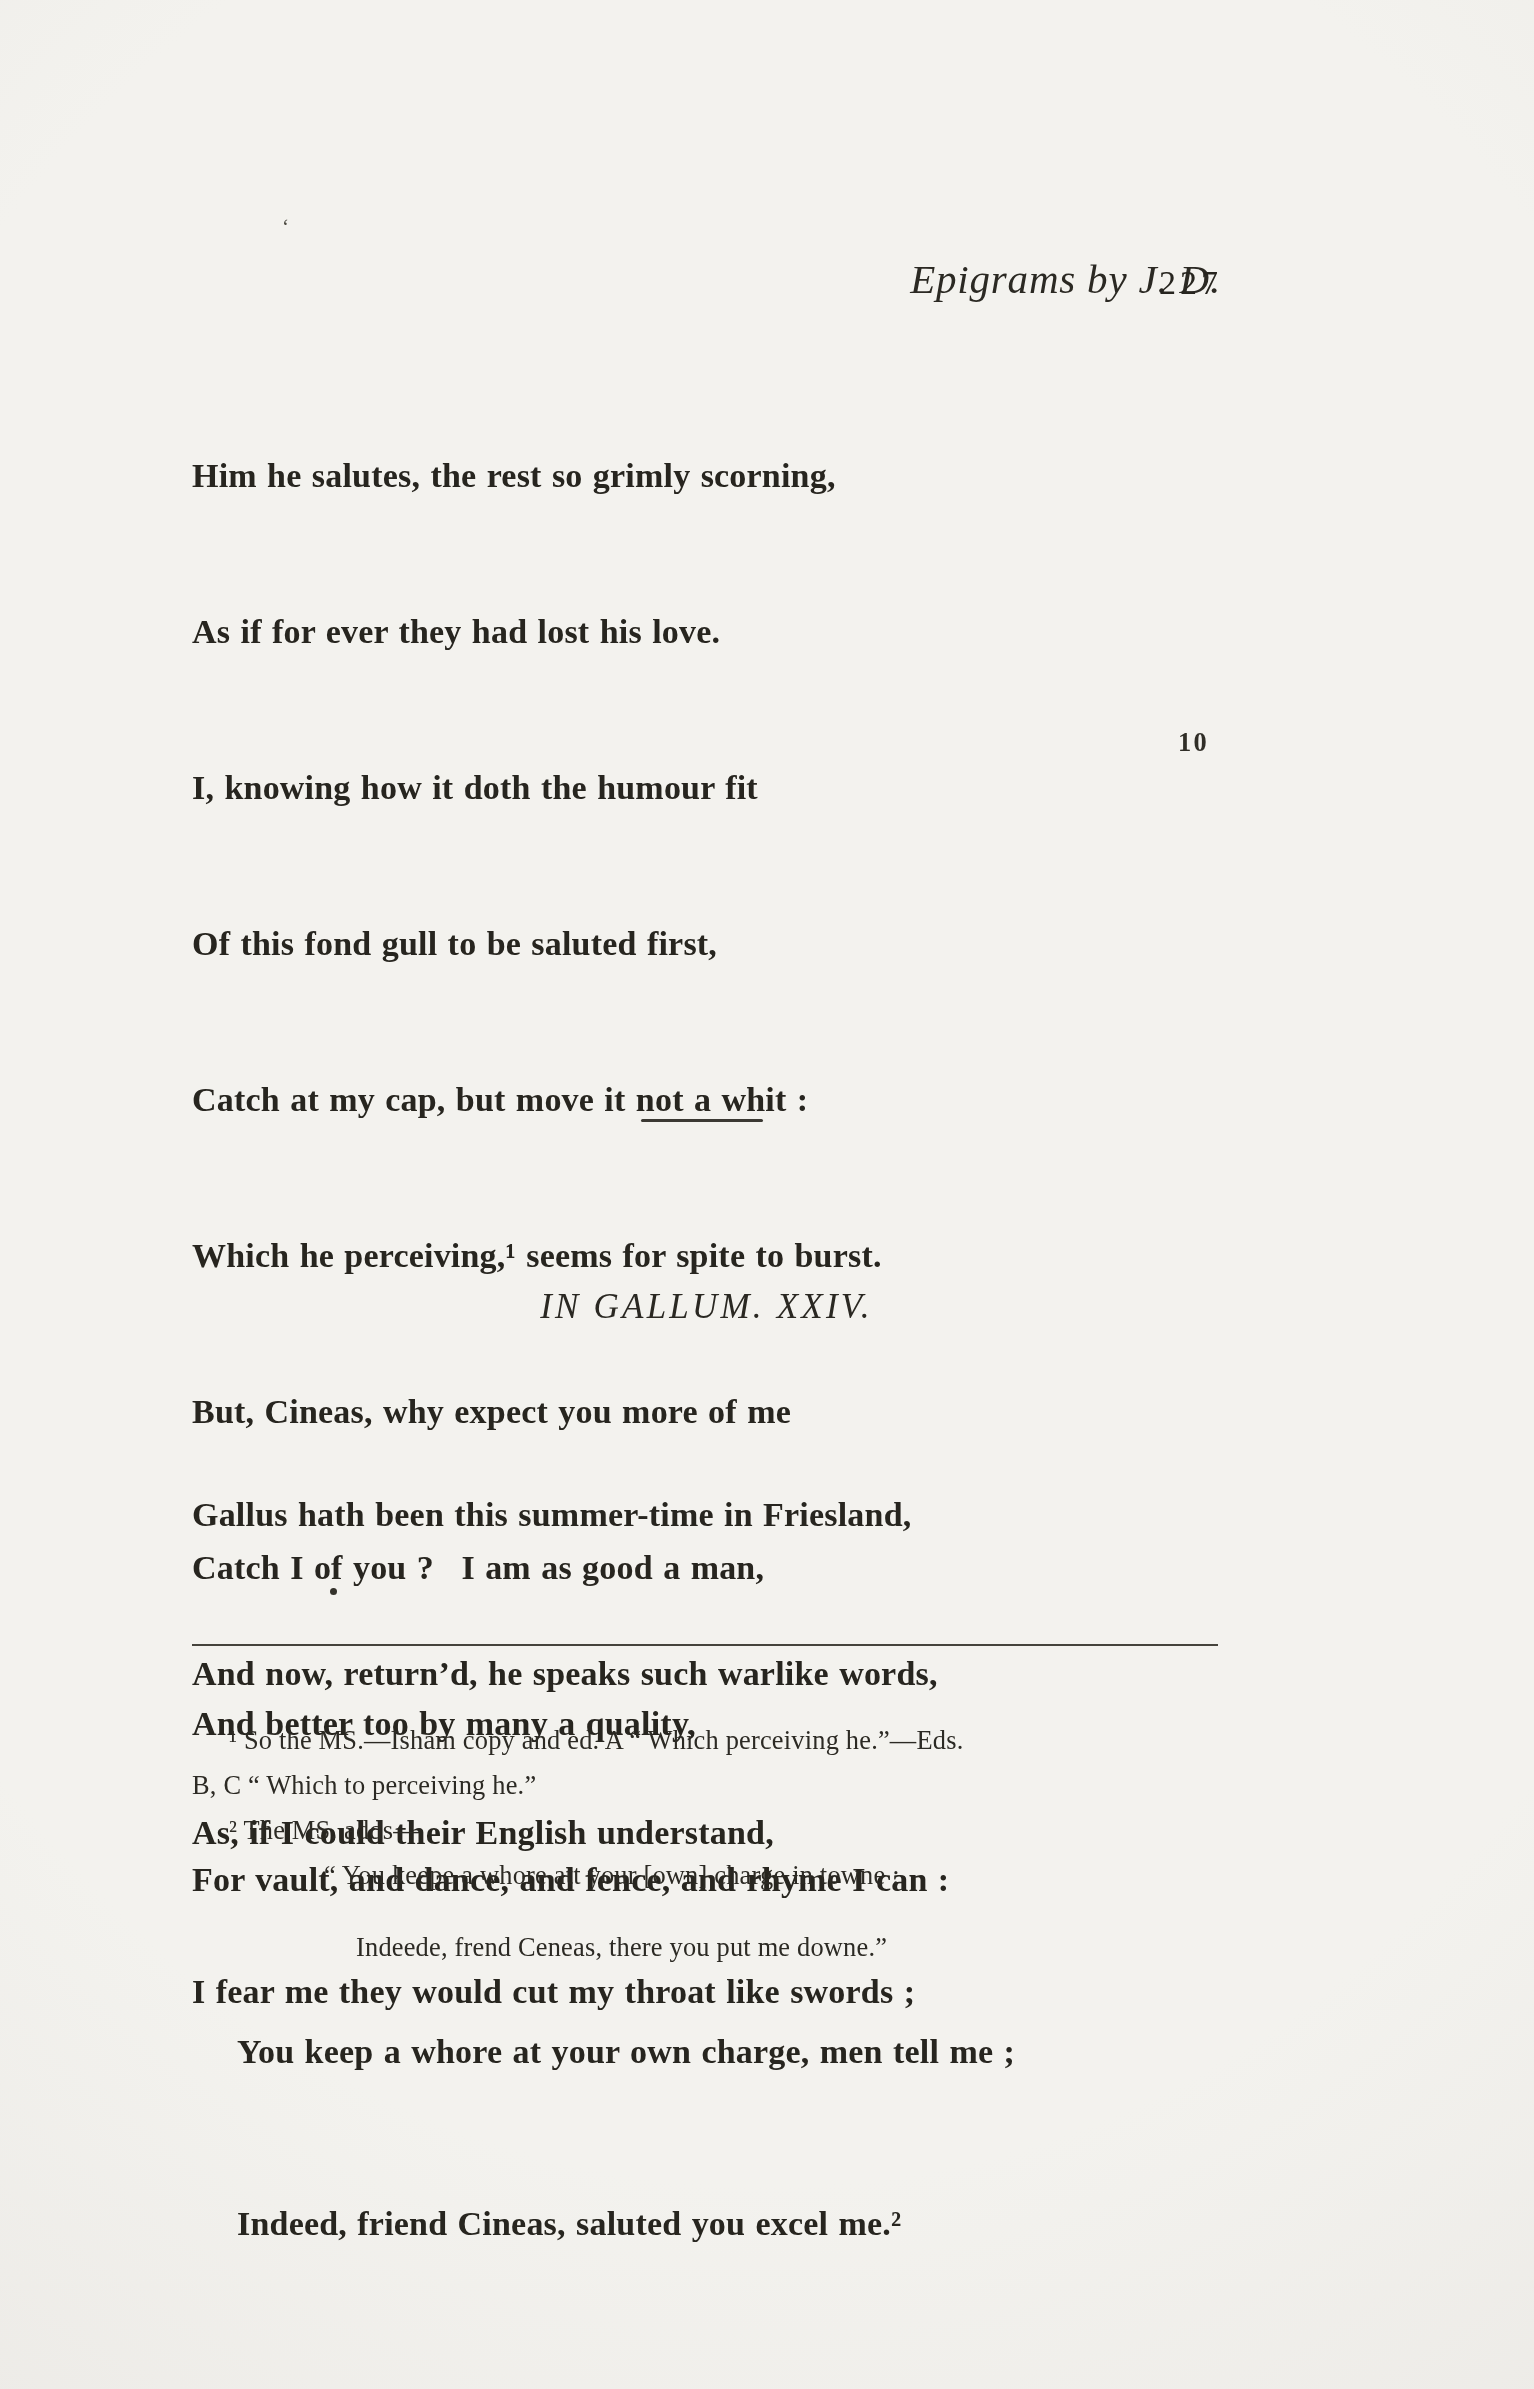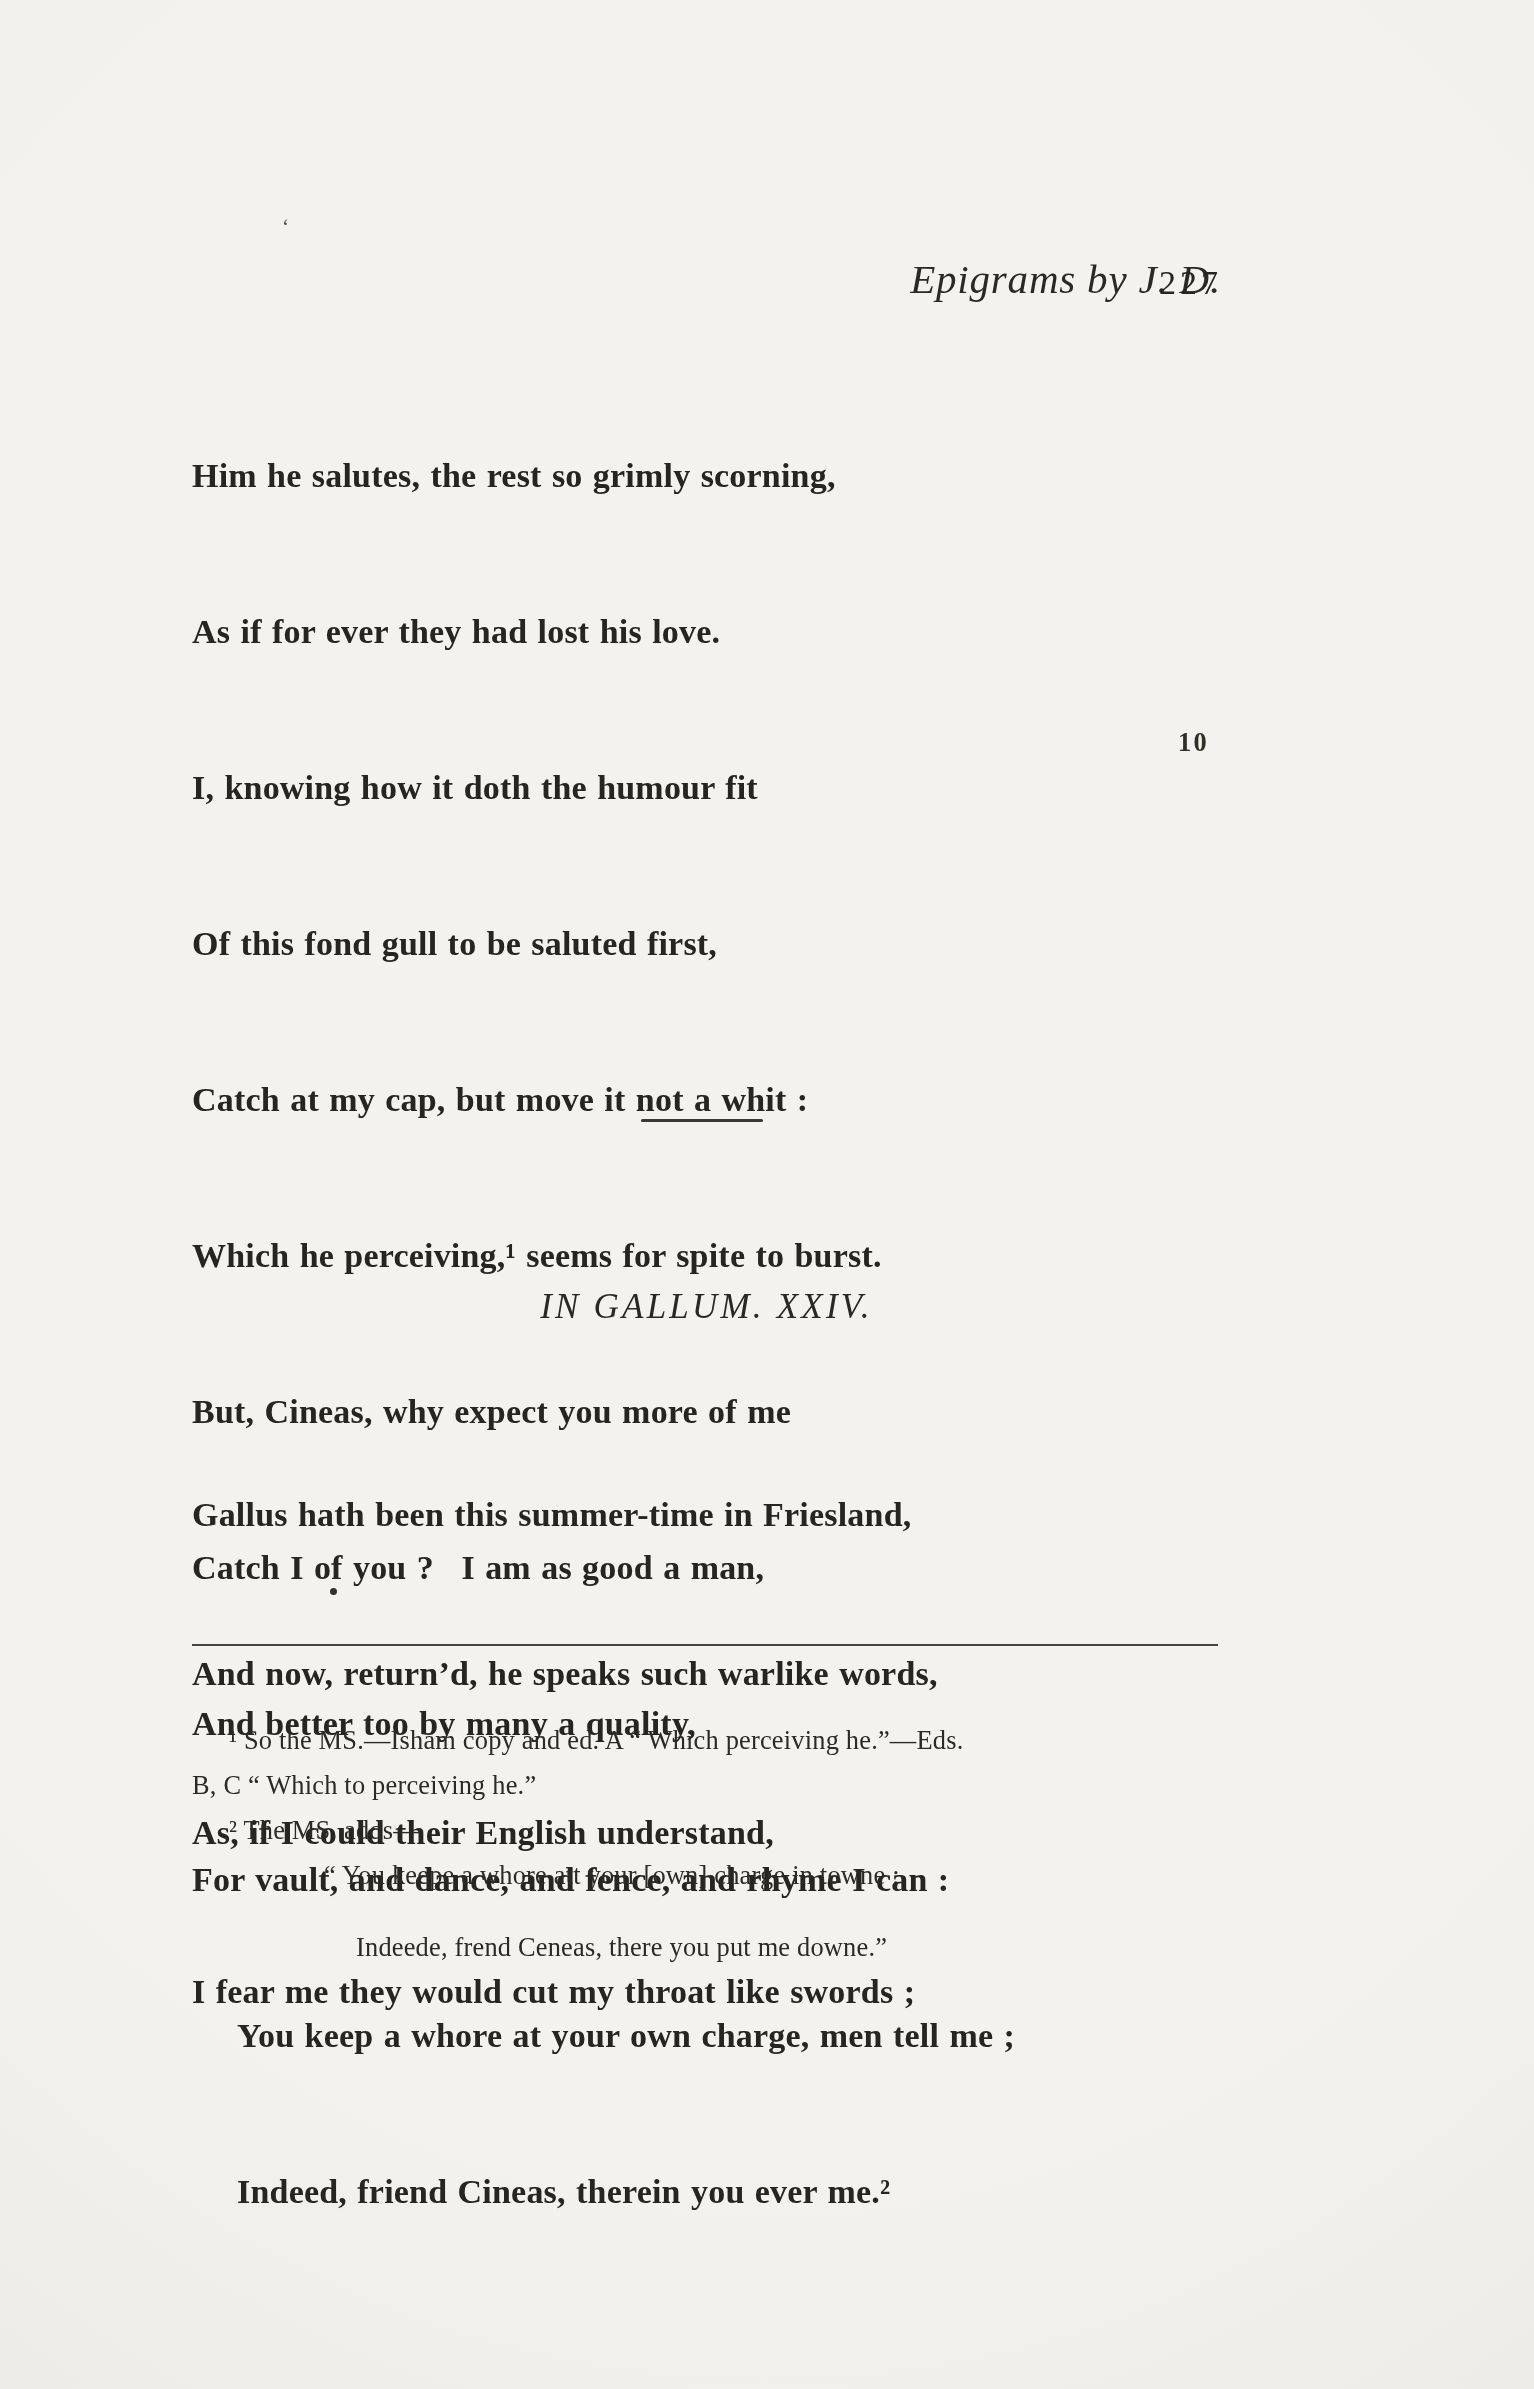--- a/index.html
+++ b/index.html
@@ -50,21 +50,21 @@
     font-size: 34px;
     line-height: 52px;
     letter-spacing: 0.2px;
     word-spacing: 1.6px;
     white-space: pre-wrap;
     font-weight: bold;
   }
   .poem-1 { top: 346px; }
   .poem-2 { top: 1382px; line-height: 53px; }
   .poem-line { position: relative; }
-  .poem-line.indent { padding-left: 45px; }
+  .poem-line.indent { padding-left: 45px; margin-top: 16px; }
   .marginal-number {
     position: absolute;
     left: 986px;
     top: 370px;
     font-size: 26.4px;
     letter-spacing: 2.4px;
     color: #302e27;
   }
   .short-rule {
     position: absolute;
@@ -127,21 +127,21 @@
     <div class="poem-line">As if for ever they had lost his love.</div>
     <div class="poem-line">I, knowing how it doth the humour fit</div>
     <div class="poem-line">Of this fond gull to be saluted first,</div>
     <div class="poem-line">Catch at my cap, but move it not a whit :</div>
     <div class="poem-line">Which he perceiving,¹ seems for spite to burst.</div>
     <div class="poem-line">But, Cineas, why expect you more of me</div>
     <div class="poem-line">Catch I of you ?  I am as good a man,</div>
     <div class="poem-line">And better too by many a quality,</div>
     <div class="poem-line">For vault, and dance, and fence, and rhyme I can :</div>
     <div class="poem-line indent">You keep a whore at your own charge, men tell me ;</div>
-    <div class="poem-line indent">Indeed, friend Cineas, therein you ever me.²</div>
+    <div class="poem-line indent">Indeed, friend Cineas, saluted you excel me.²</div>
     <span class="marginal-number">10</span>
   </div>
 
   <div class="short-rule"></div>
 
   <div class="text-column section-heading">IN GALLUM. XXIV.</div>
 
   <div class="text-column poem poem-2">
     <div class="poem-line">Gallus hath been this summer-time in Friesland,</div>
     <div class="poem-line">And now, return’d, he speaks such warlike words,</div>

